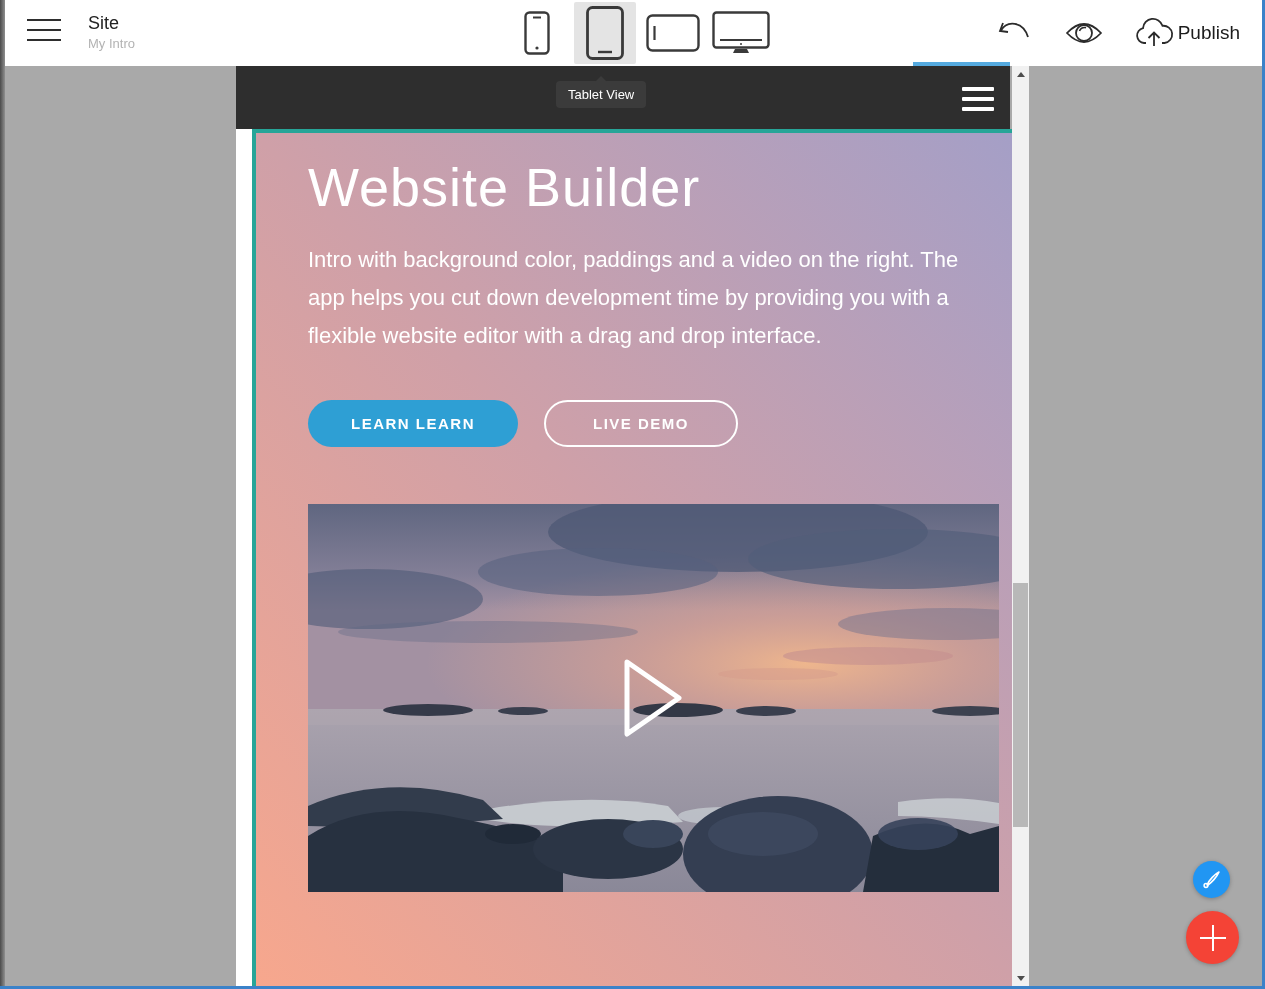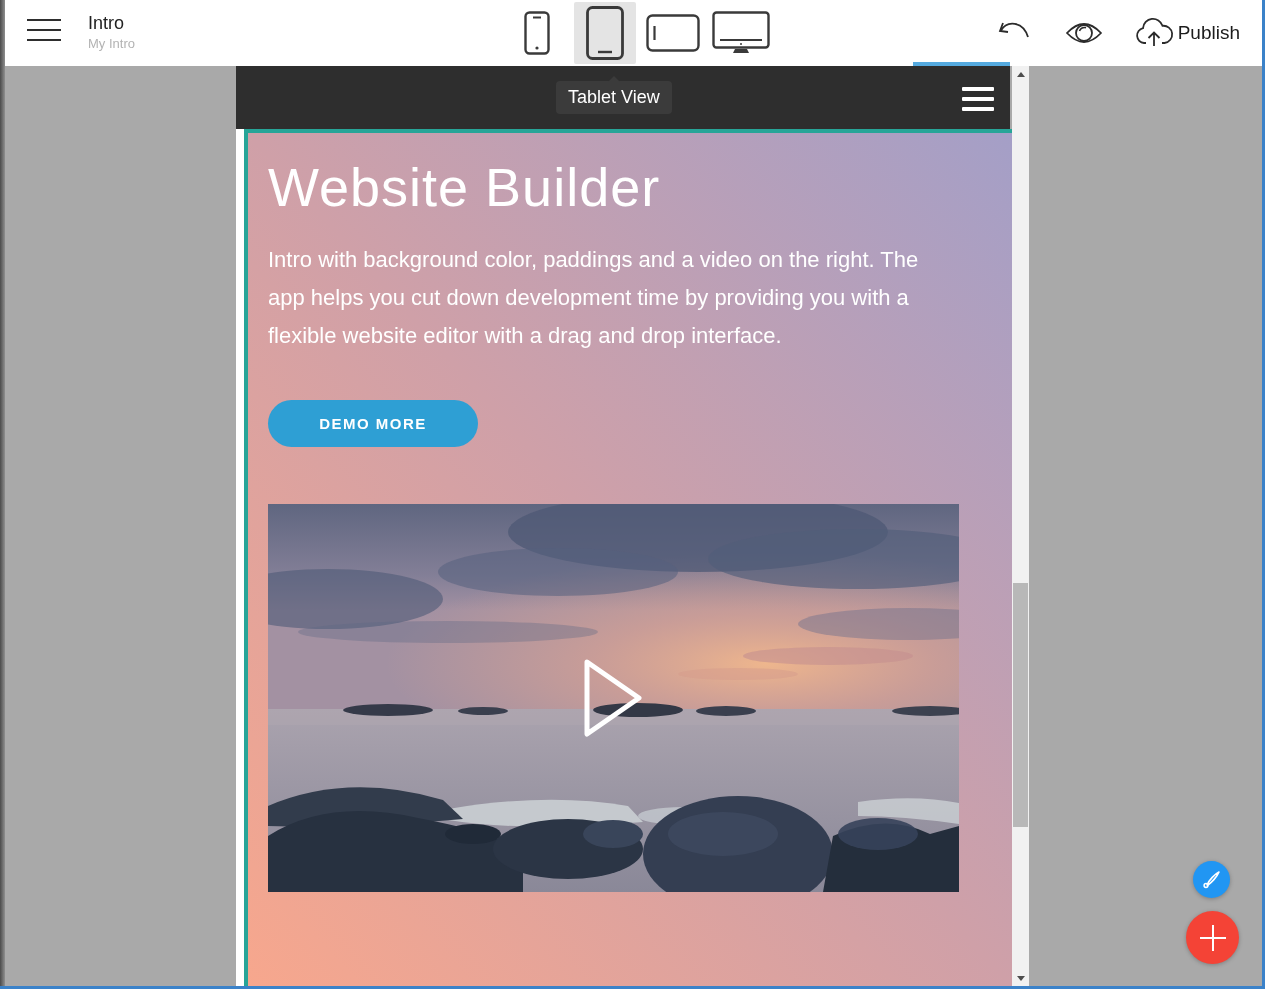--- a/index.html
+++ b/index.html
@@ -33,38 +33,38 @@
 
   
   .popup-remnant { position:absolute; left:913px; top:62px; width:97px; height:4px; background:#55aadf; z-index:31; }
 
   .device { position:absolute; left:236px; top:66px; width:774px; height:923px; background:#ffffff; }
   .device-header { position:relative; width:100%; height:63px; background:#2e2e2e; }
   .burger-white { position:absolute; right:16px; top:21px; width:32px; cursor:pointer; }
   .burger-white span { display:block; height:4px; background:#ffffff; margin-bottom:6px; border-radius:1px; }
   .burger-white span:last-child { margin-bottom:0; }
 
-  .hero { position:absolute; left:8px; top:63px; width:774px; height:860px;
+  .hero { position:absolute; left:16px; top:63px; width:774px; height:860px;
           border:4px solid #27a598; border-bottom:none;
           background:linear-gradient(to top right,#f7a78d 0%,#cfa0a8 50%,#a49fc7 100%);
-          padding-left:20px; overflow:hidden; }
+          padding-left:52px; overflow:hidden; }
   .hero h1 { margin-top:22px; font-size:54px; line-height:64px; font-weight:300; color:#ffffff; letter-spacing:1px; }
   .hero .desc { margin-top:22px; width:660px; font-size:22px; line-height:38px; color:#ffffff; }
   .btn-row { margin-top:45px; display:flex; gap:26px; }
   .btn { height:47px; border-radius:25px; font-size:15px; font-weight:700; letter-spacing:1.5px; color:#fff;
          display:flex; align-items:center; justify-content:center; cursor:pointer; border:none; font-family:"Liberation Sans",sans-serif; }
   .btn-primary { width:210px; background:#2e9fd4; }
   .btn-outline { width:194px; background:transparent; border:2px solid #ffffff; }
 
   .video { position:relative; margin-top:57px; width:691px; height:388px; cursor:pointer; }
   .video > svg.scene { position:absolute; left:0; top:0; width:100%; height:100%; }
   .play { position:absolute; left:50%; top:50%; transform:translate(-50%,-50%); }
 
   
-  .tooltip { position:absolute; left:556px; top:81px; background:#3b3b3b; color:#fff; font-size:18px;
+  .tooltip { position:absolute; left:556px; top:81px; background:#3b3b3b; color:#fff; font-size:13px;
              padding:6px 12px; border-radius:4px; z-index:40; white-space:nowrap; }
   .tooltip::before { content:""; position:absolute; left:50%; top:-5px; margin-left:-6px;
                      border-left:6px solid transparent; border-right:6px solid transparent; border-bottom:6px solid #3b3b3b; }
 
   
   .scrollbar { position:absolute; left:1012px; top:66px; width:17px; height:920px; background:#f1f1f1; z-index:20; }
   .sb-arrow { position:absolute; left:0; width:17px; height:16px; display:flex; align-items:center; justify-content:center; cursor:pointer; }
   .sb-up { top:0; } .sb-down { bottom:0; }
   .tri-up   { width:0; height:0; border-left:4px solid transparent; border-right:4px solid transparent; border-bottom:5px solid #4d4d4d; }
   .tri-down { width:0; height:0; border-left:4px solid transparent; border-right:4px solid transparent; border-top:5px solid #4d4d4d; }
@@ -86,21 +86,21 @@
 
   <div class="topbar">
 
     <div class="burger">
       <span></span>
         <span></span>
         <span></span>
     </div>
 
     <div class="site-title">
-      <div class="t1">Intro</div>
+      <div class="t1">Site</div>
       <div class="t2">My Intro</div>
     </div>
 
     <div class="device-group">
       <div class="dev-btn">
         <svg width="26" height="44" viewBox="0 0 26 44">
           <rect x="1.5" y="1.5" width="23" height="41" rx="4" fill="none" stroke="#3a3a3a" stroke-width="2.4"></rect>
           <line x1="9" y1="6.5" x2="17" y2="6.5" stroke="#3a3a3a" stroke-width="2"></line>
           <circle cx="13" cy="37" r="1.6" fill="#3a3a3a"></circle>
         </svg>
@@ -161,21 +161,22 @@
           <span></span>
           <span></span>
       </div>
     </div>
 
     <div class="hero">
       <h1>Website Builder</h1>
       <div class="desc">Intro with background color, paddings and a video on the right. The app helps you cut down development time by providing you with a flexible website editor with a drag and drop interface.</div>
 
       <div class="btn-row">
-        <button class="btn btn-primary">DEMO MORE</button>
+        <button class="btn btn-primary">LEARN LEARN</button>
+        <button class="btn btn-outline">LIVE DEMO</button>
       </div>
 
       <div class="video">
         <svg class="scene" viewBox="0 0 691 388" preserveAspectRatio="none">
           <defs>
             <linearGradient id="sky" x1="0" y1="0" x2="0" y2="1">
               <stop offset="0" stop-color="#5f6680"></stop>
               <stop offset="0.35" stop-color="#837f97"></stop>
               <stop offset="0.52" stop-color="#a391a2"></stop>
             </linearGradient>

